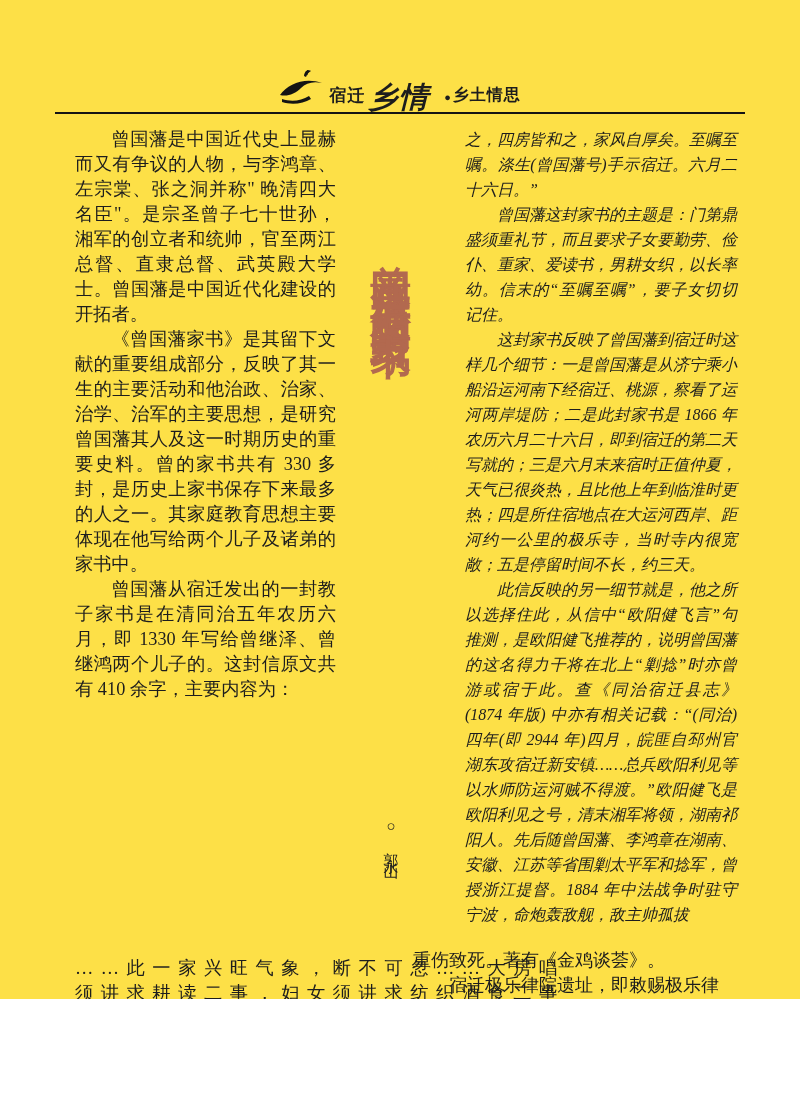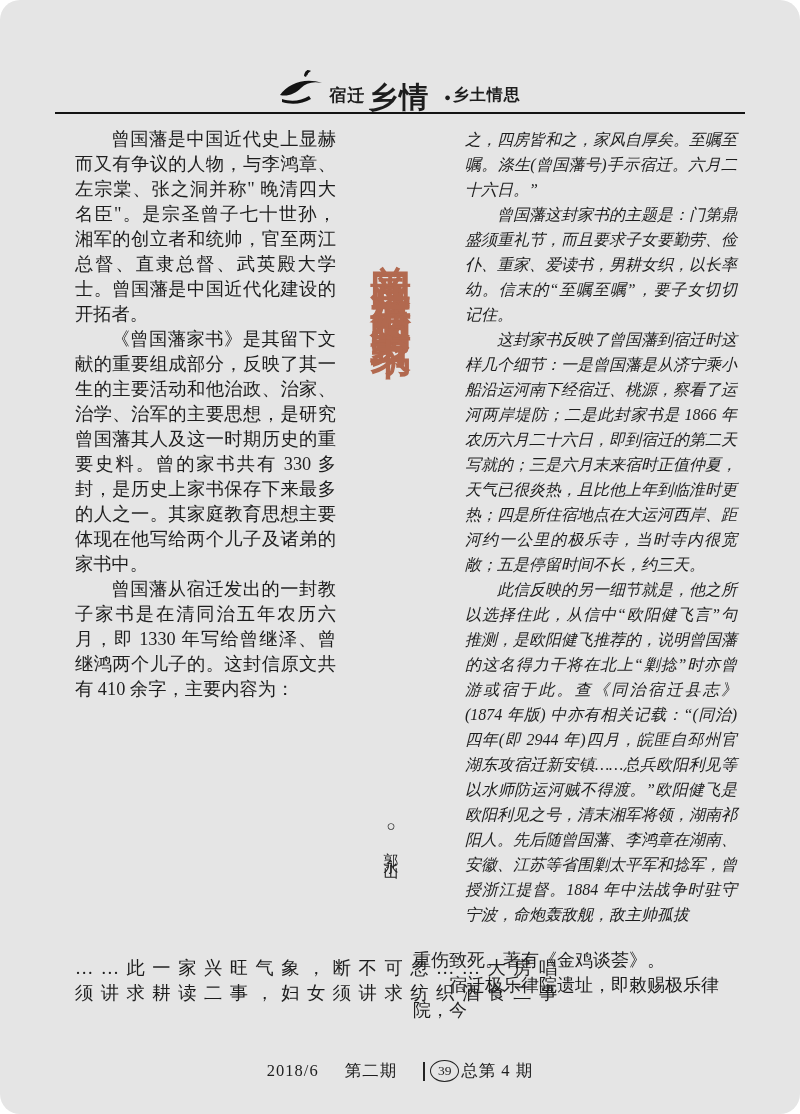--- a/index.html
+++ b/index.html
@@ -1,34 +1,33 @@
 <!DOCTYPE html>
 <html><head>
 <meta charset="utf-8">
 <style>
   html,body { margin:0; padding:0; background:#ffffff; }
   .page {
-    position:relative; width:800px; height:1114px; background:#e5e5e5;
+    position:relative; width:800px; height:999px; background:#fde047;
     font-family:"Liberation Serif","DejaVu Serif",serif; color:#1d1d1d;
     overflow:hidden;
-    border-radius:20px;
   }
   
   .header-row {
     position:absolute; top:68px; left:0; width:800px; height:44px;
     display:flex; justify-content:center; align-items:flex-end;
   }
   .logo { margin-right:6px; margin-bottom:2px; }
   .brand-prefix {
     font-family:"Liberation Sans",sans-serif; font-size:17px; font-weight:700;
     padding-bottom:5px; letter-spacing:1px;
   }
   .brand-name {
     font-family:"DejaVu Sans",sans-serif; font-size:29px; font-weight:900;
-    line-height:1; letter-spacing:2px; padding-left:3px;
+    line-height:1; letter-spacing:2px; padding-left:3px;font-style:italic;
   }
   .bullet { font-size:11px; padding:0 2px 9px 14px; }
   .section-name {
     font-family:Liberation Sans, sans-serif; font-size:16px; font-weight:800;
     padding-bottom:6px; letter-spacing:1px;
   }
   .header-rule { position:absolute; top:112px; left:55px; width:690px; height:2px; background:#141414; }
 
   
   .col { text-align:justify; }

